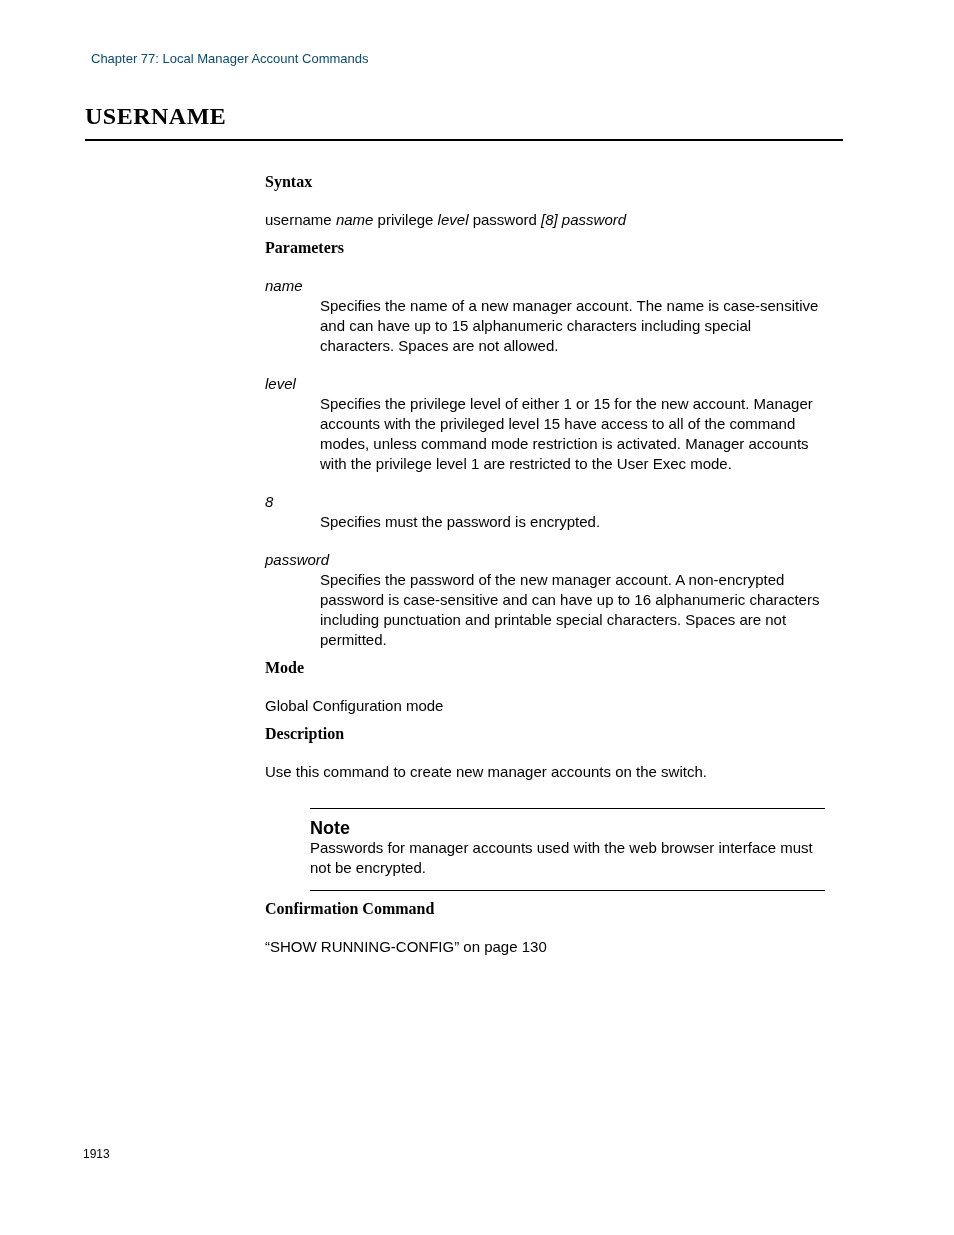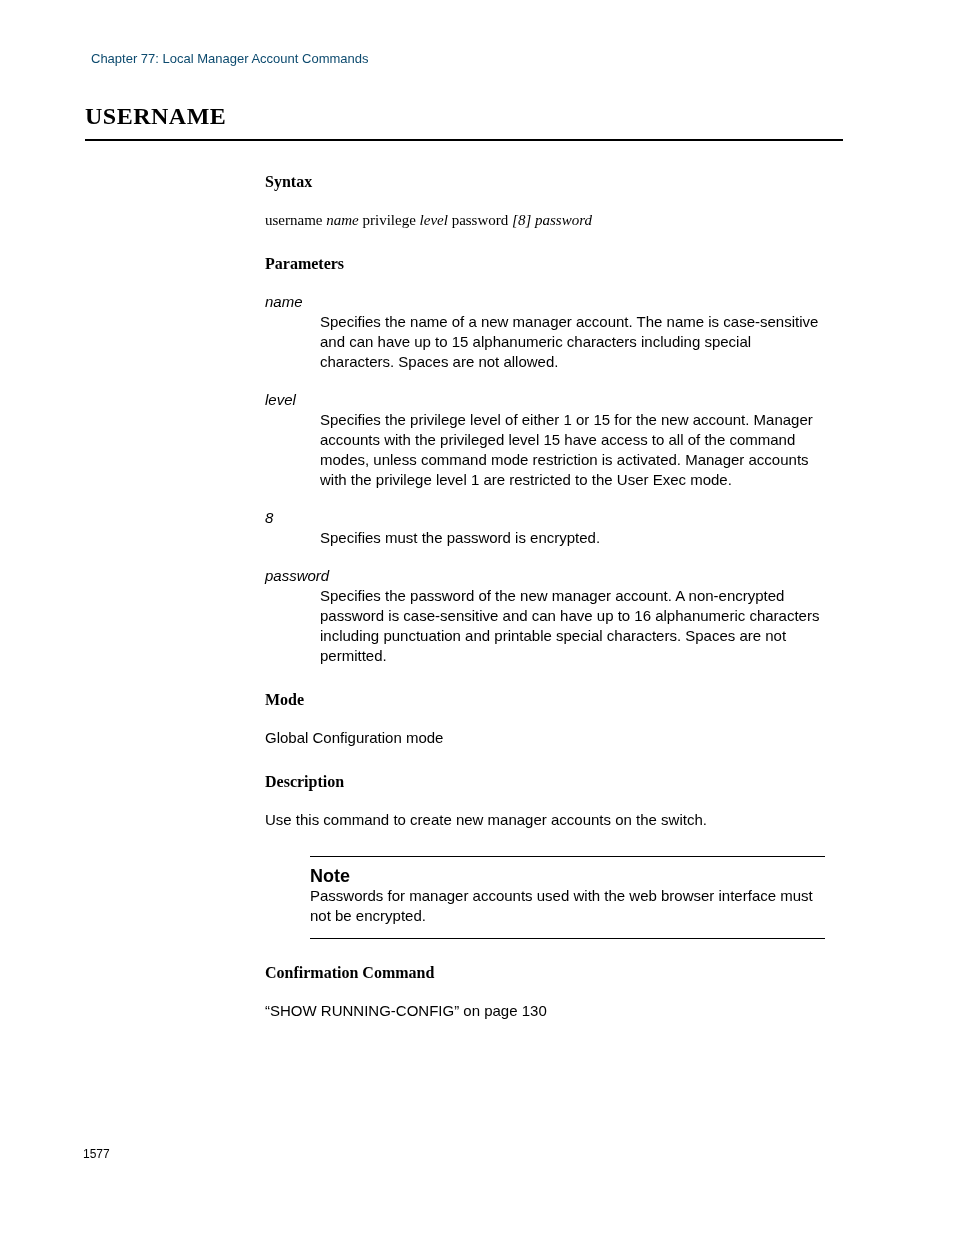--- a/index.html
+++ b/index.html
@@ -29,25 +29,25 @@
   .content {
     position:absolute; left:265px; top:172px;
     width:560px;
     font-size:15px;
     line-height:20px;
   }
   h3.sect {
     font-family:"Liberation Serif", serif;
     font-size:16px;
     font-weight:bold;
-    margin-top:24px;
+    margin-top:8px;
   }
   h3.sect.first { margin-top:0; }
   .code {
-    font-family:Liberation Serif, serif;
+    font-family:Liberation Sans, sans-serif;
     font-size:15px;
     margin-top:18px;
     white-space:nowrap;
   }
   .code .it { font-style:italic; }
   .term {
     font-style:italic;
     margin-top:18px;
   }
   .def {
@@ -119,13 +119,13 @@
   <div class="note-box">
     <p class="note-heading">Note</p>
     <p class="note-text">Passwords for manager accounts used with the web browser interface must not be encrypted.</p>
   </div>
 
   <h3 class="sect">Confirmation Command</h3>
   <p class="para">“SHOW RUNNING-CONFIG” on page 130</p>
 
 </div>
 
-<div class="footer-page-number">1577</div>
+<div class="footer-page-number">1913</div>
 
 </body></html>

